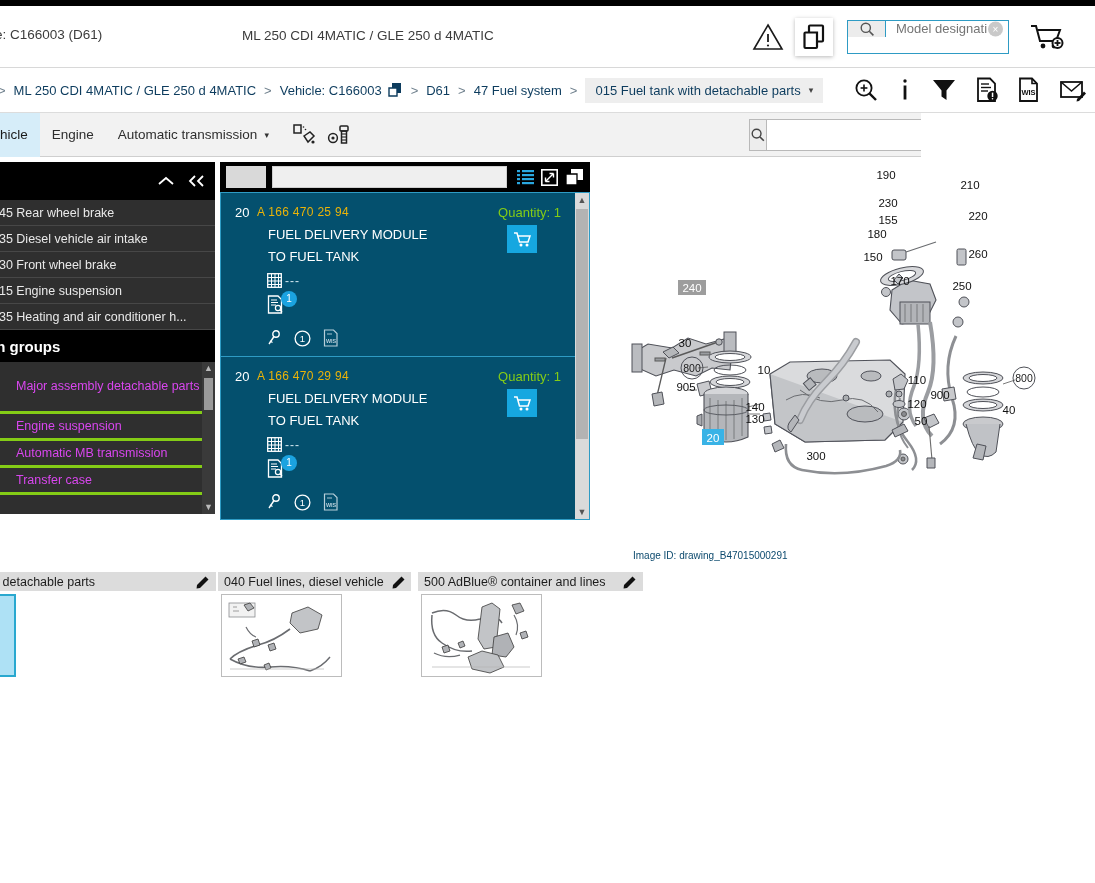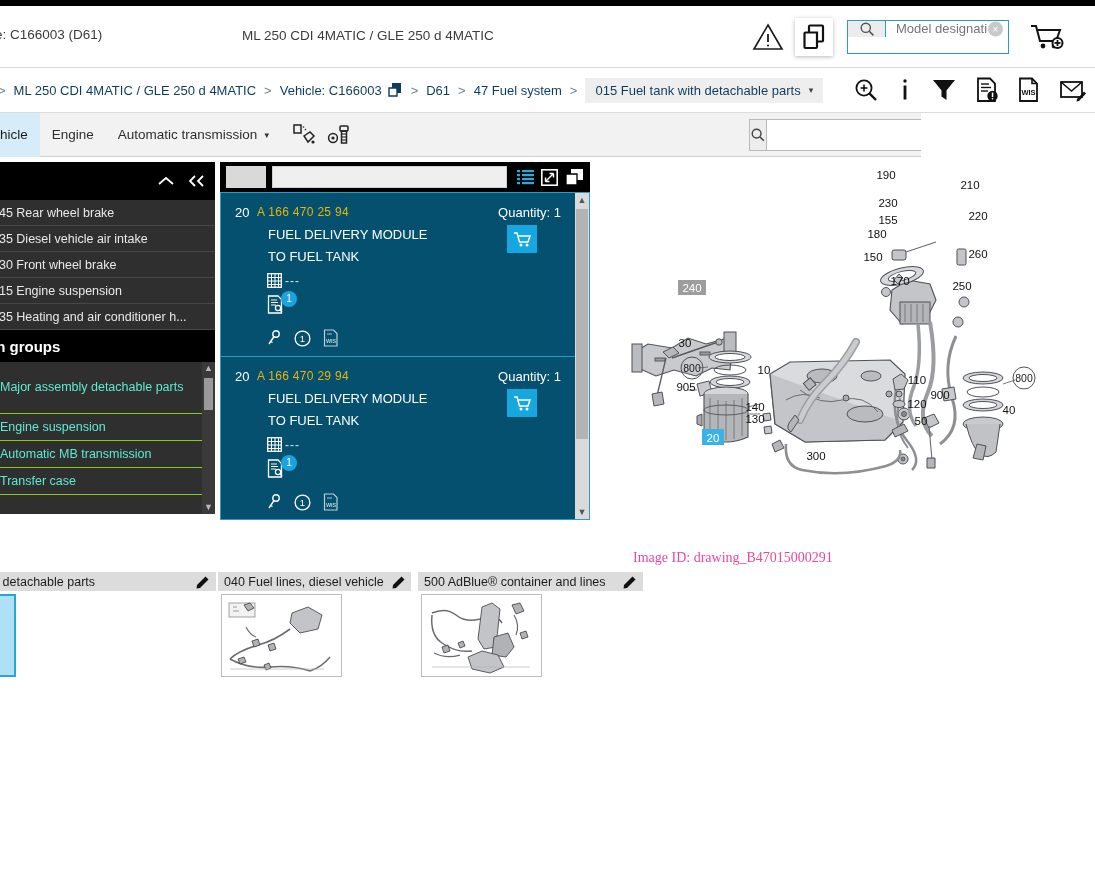--- a/index.html
+++ b/index.html
@@ -122,22 +122,22 @@
     padding-left:0; margin-left:-8px; cursor:pointer; white-space:nowrap; overflow:hidden;
   }
   .sb-sub-head {
     height:32px; background:#000; color:#fff; font-size:15px; font-weight:bold;
     display:flex; align-items:center; margin-left:0; padding-left:0;
   }
   .sb-sub-head span { margin-left:-8px; }
   .sb-groups { background:#2f2f2f; position:relative; height:152px; overflow:hidden; }
   .grp-row {
     display:flex; align-items:center; min-height:27px;
-    border-bottom:1px solid #84cc16; color:#5eead4; font-size:12.5px;
-    padding-left:0; cursor:pointer; line-height:1.15;
+    border-bottom:3px solid #84cc16; color:#d946ef; font-size:12.5px;
+    padding-left:16px; cursor:pointer; line-height:1.15;
   }
   .grp-row.tall { height:52px; }
   .grp-scroll {
     position:absolute; right:0; top:0; width:13px; height:152px; background:#3a3a3a;
   }
   .grp-scroll .up, .grp-scroll .dn {
     height:13px; color:#bbb; font-size:9px; text-align:center; line-height:13px; cursor:pointer;
   }
   .grp-scroll .thumb { position:absolute; top:16px; left:2px; width:9px; height:32px; background:#9a9a9a; cursor:pointer; }
   .grp-scroll .dn { position:absolute; bottom:0; width:13px; }
@@ -155,21 +155,21 @@
   .parts-body {
     height:328px; background:#04506e; border:1px solid #2e9bc4; position:relative; overflow:hidden;
   }
   .part-item {
     position:relative; padding:10px 12px 8px 14px; border-bottom:1px solid #2e9bc4; height:164px;
   }
   .pi-pos { position:absolute; left:14px; top:12px; font-size:13px; color:#fff; }
   .pi-num { position:absolute; left:36px; top:12px; font-size:12px; color:#eab308; letter-spacing:0.3px;}
   .pi-d1 { position:absolute; left:47px; top:34px; font-size:13px; color:#fff; }
   .pi-d2 { position:absolute; left:47px; top:56px; font-size:13px; color:#fff; }
-  .pi-qty { position:absolute; right:28px; top:12px; font-size:13px; color:#ffffff; }
+  .pi-qty { position:absolute; right:28px; top:12px; font-size:13px; color:#84cc16; }
   .pi-cart {
     position:absolute; right:52px; top:32px; width:30px; height:28px; background:#16a7e0;
     display:flex; align-items:center; justify-content:center; cursor:pointer;
   }
   .pi-grid { position:absolute; left:46px; top:80px; display:flex; align-items:center; gap:3px; cursor:pointer; }
   .pi-grid .dots { color:#cfe6ef; font-size:12px; letter-spacing:1px; }
   .pi-doc { position:absolute; left:46px; top:102px; cursor:pointer; }
   .pi-badge {
     position:absolute; left:60px; top:98px; width:16px; height:16px; border-radius:50%;
     background:#1ba3e0; color:#fff; font-size:10px; line-height:16px; text-align:center;
@@ -178,21 +178,21 @@
   .pi-foot span { cursor:pointer; display:flex; align-items:center; }
 
   .parts-scroll { position:absolute; right:0; top:0; width:14px; height:326px; background:#dadada; }
   .parts-scroll .up { height:14px; text-align:center; font-size:9px; color:#555; line-height:14px; cursor:pointer; }
   .parts-scroll .dn { position:absolute; bottom:0; width:14px; height:14px; text-align:center; font-size:9px; color:#555; line-height:14px; cursor:pointer; }
   .parts-scroll .thumb { position:absolute; top:16px; left:1px; width:12px; height:230px; background:#b3b3b3; cursor:pointer; }
 
   
   .drawing { position:absolute; top:162px; left:600px; width:495px; height:370px; background:#fff; }
   .img-id {
-    position:absolute; top:550px; left:633px; font-size:14px; color:#ec4899;font-family:Liberation Serif, serif;
+    position:absolute; top:550px; left:633px; font-size:10px; color:#0c4a6e;
   }
 
   
   .thumbs { position:absolute; top:572px; left:0; width:1095px; height:112px; }
   .th { position:absolute; top:0; }
   .th-cap {
     height:19px; background:#dcdcdc; display:flex; align-items:center;
     padding:0 6px; gap:8px; font-size:12.5px; color:#1c1c1c; white-space:nowrap; cursor:pointer;
   }
   .th-cap .edit { margin-left:auto; cursor:pointer; display:flex; }

